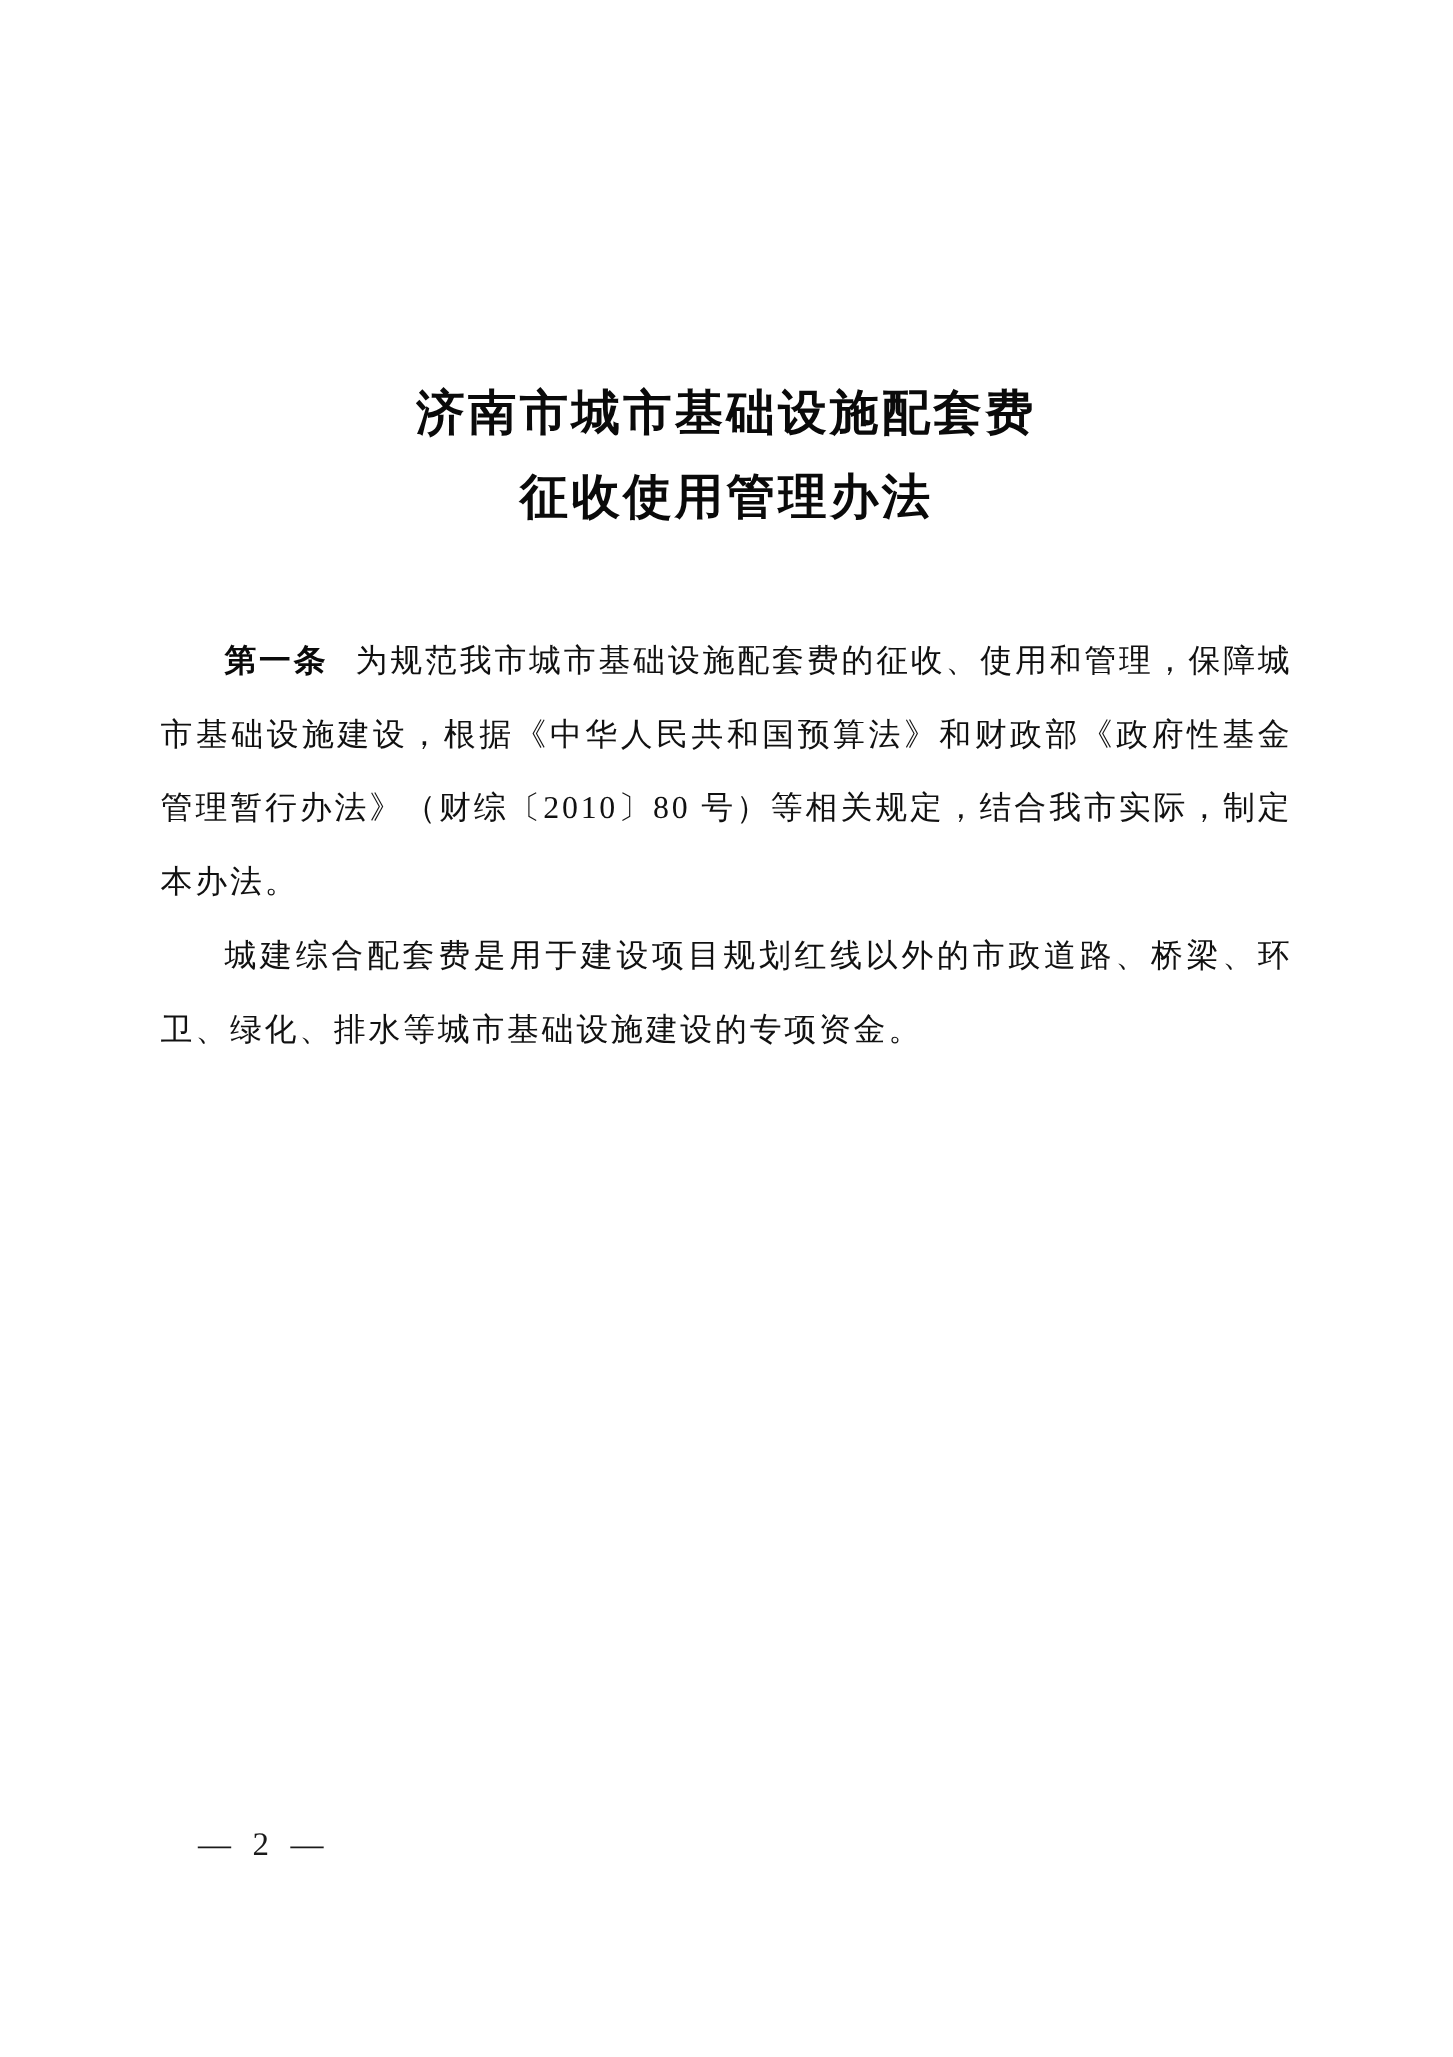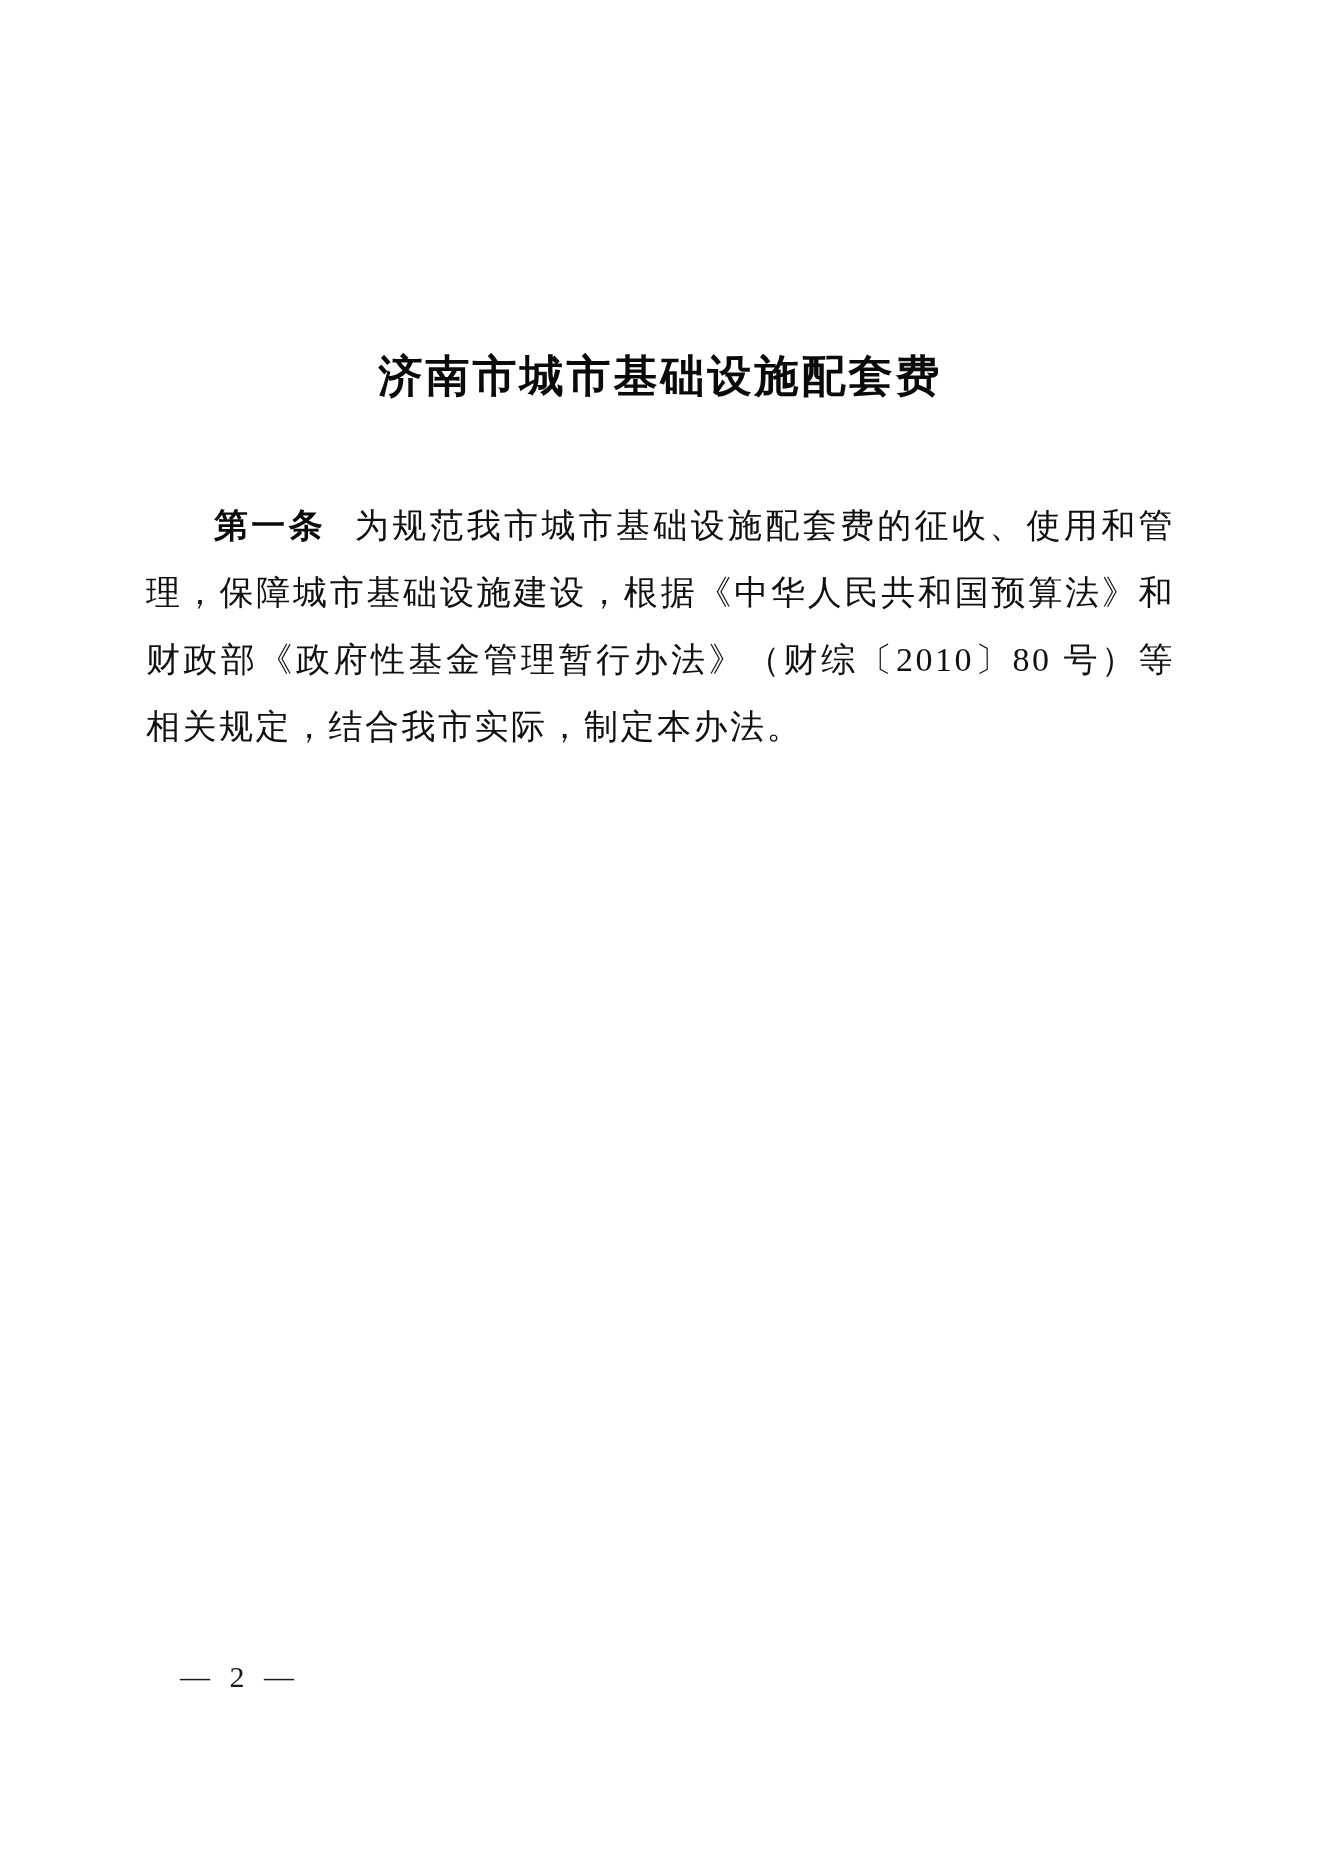--- a/index.html
+++ b/index.html
@@ -24,21 +24,21 @@
     margin: 0;
     font-family: "Liberation Sans", "DejaVu Sans", sans-serif;
     font-weight: bold;
     font-size: 44px;
     line-height: 76px;
     letter-spacing: 3px;
     color: #0a0a0a;
   }
   .content {
     margin: 78px 146px 0 146px;
-    font-size: 34px;
+    font-size: 29px;
     line-height: 67px;
     text-align: justify;
     letter-spacing: 2.5px;
   }
   .para {
     margin: 0;
     text-indent: 2em;
   }
   .article-label {
     font-weight: bold;
@@ -60,29 +60,33 @@
     font-family: "Liberation Serif", "DejaVu Serif", serif;
   }
 </style>
 </head>
 <body>
 
 <div class="page">
 
   <div class="titles">
     <h1 class="title-line">济南市城市基础设施配套费</h1>
+    <h1 class="title-line">征收使用管理办法</h1>
   </div>
 
   <div class="content">
 
     <p class="para">
       <span class="article-label">第一条</span><span>为规范我市城市基础设施配套费的征收、使用和管理，保障城市基础设施建设，根据《中华人民共和国预算法》和财政部《政府性基金管理暂行办法》（财综〔2010〕80 号）等相关规定，结合我市实际，制定本办法。</span>
     </p>
 
 
+    <p class="para">
+      <span>城建综合配套费是用于建设项目规划红线以外的市政道路、桥梁、环卫、绿化、排水等城市基础设施建设的专项资金。</span>
+    </p>
 
 
 
 
   </div>
 
   <div class="page-number">— 2 —</div>
 
 </div>
 

